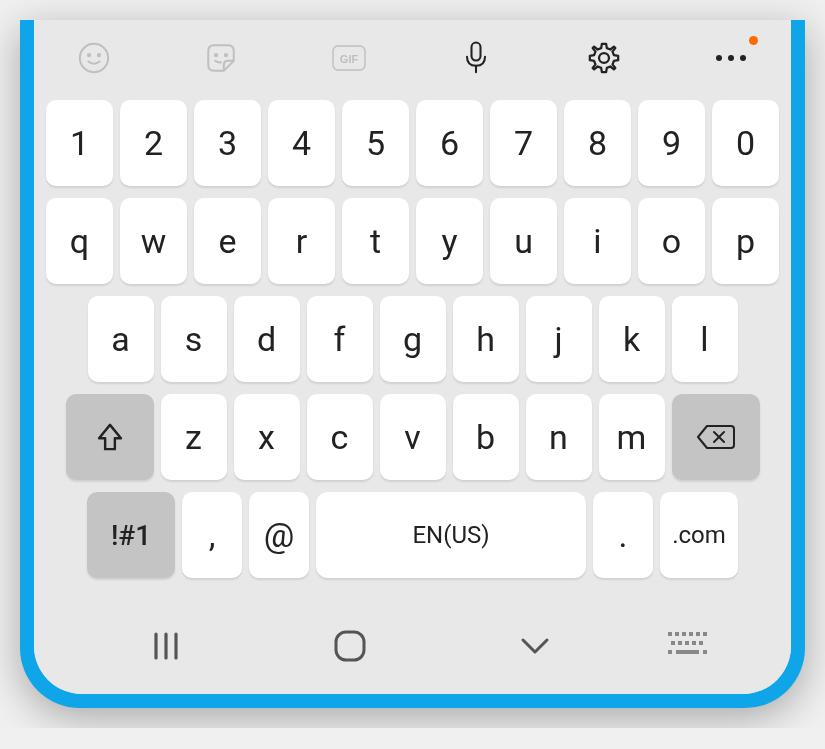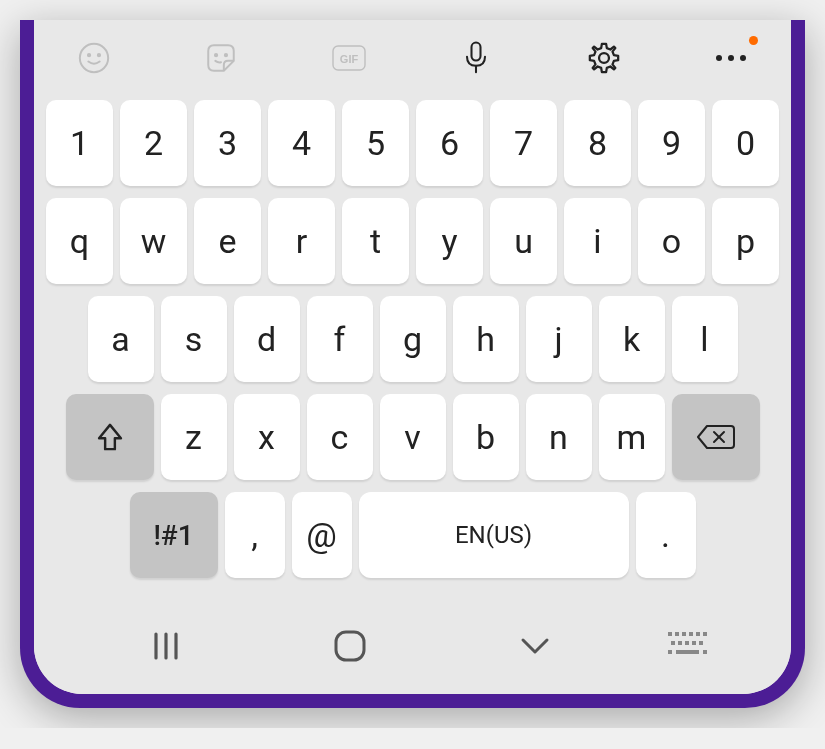--- a/index.html
+++ b/index.html
@@ -6,21 +6,21 @@
     body {
       font-family: -apple-system, BlinkMacSystemFont, "Segoe UI", Roboto, sans-serif;
       background: #f0f0f0;
       display: flex;
       justify-content: center;
       align-items: flex-start;
       padding: 20px;
     }
     .phone {
       width: 785px;
-      background: #4c1d95;
+      background: #0ea5e9;
       border-radius: 0 0 60px 60px;
       padding: 0 14px 14px 14px;
       box-shadow: 0 10px 40px rgba(0,0,0,0.3);
     }
     .screen {
       background: #e8e8e8;
       border-radius: 0 0 48px 48px;
       overflow: hidden;
     }
     .toolbar {
@@ -214,20 +214,21 @@
             <line x1="28" y1="10" x2="18" y2="20" stroke-linecap="round"></line>
           </svg>
         </div>
       </div>
       <div class="krow">
         <div class="key sym gray">!#1</div>
         <div class="key comma">,</div>
         <div class="key at">@</div>
         <div class="key space">EN(US)</div>
         <div class="key dot">.</div>
+        <div class="key com">.com</div>
       </div>
     </div>
 
     <div class="navbar">
       <div class="nav-item">
         <svg width="40" height="32" viewBox="0 0 40 32" stroke="#555" stroke-width="3.2" stroke-linecap="round">
           <line x1="10" y1="4" x2="10" y2="28"></line>
           <line x1="20" y1="4" x2="20" y2="28"></line>
           <line x1="30" y1="4" x2="30" y2="28"></line>
         </svg>

